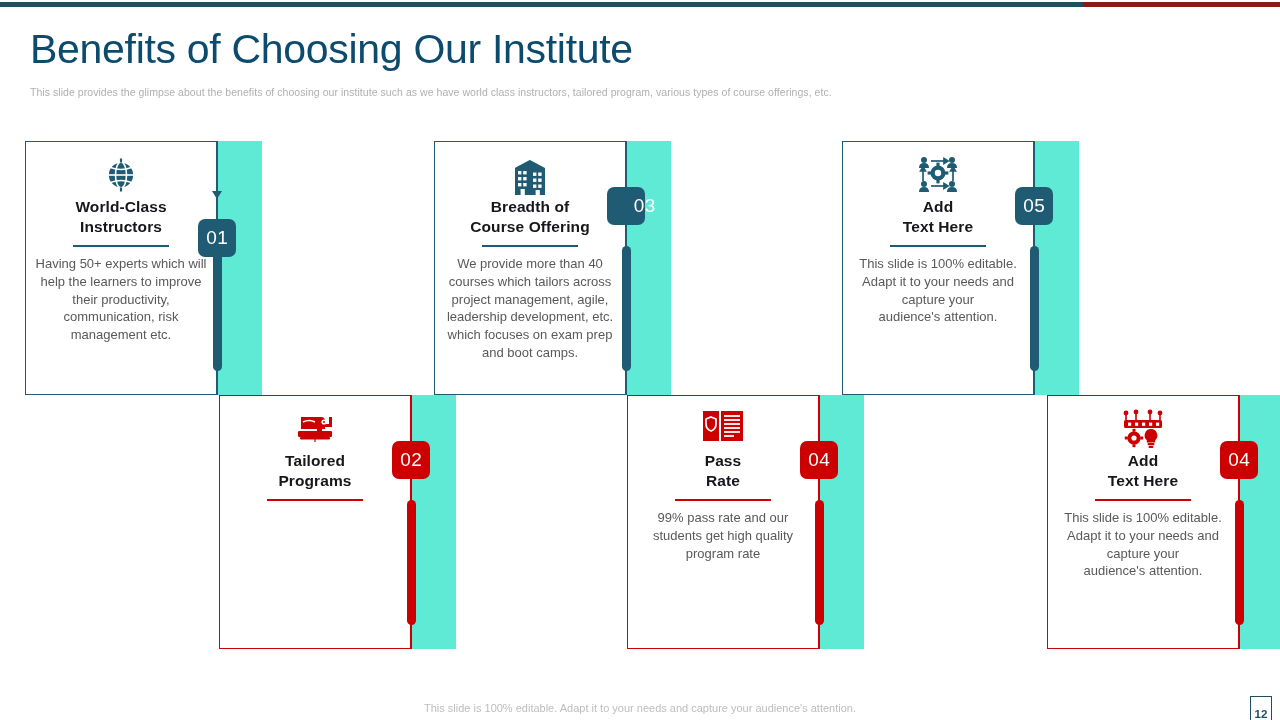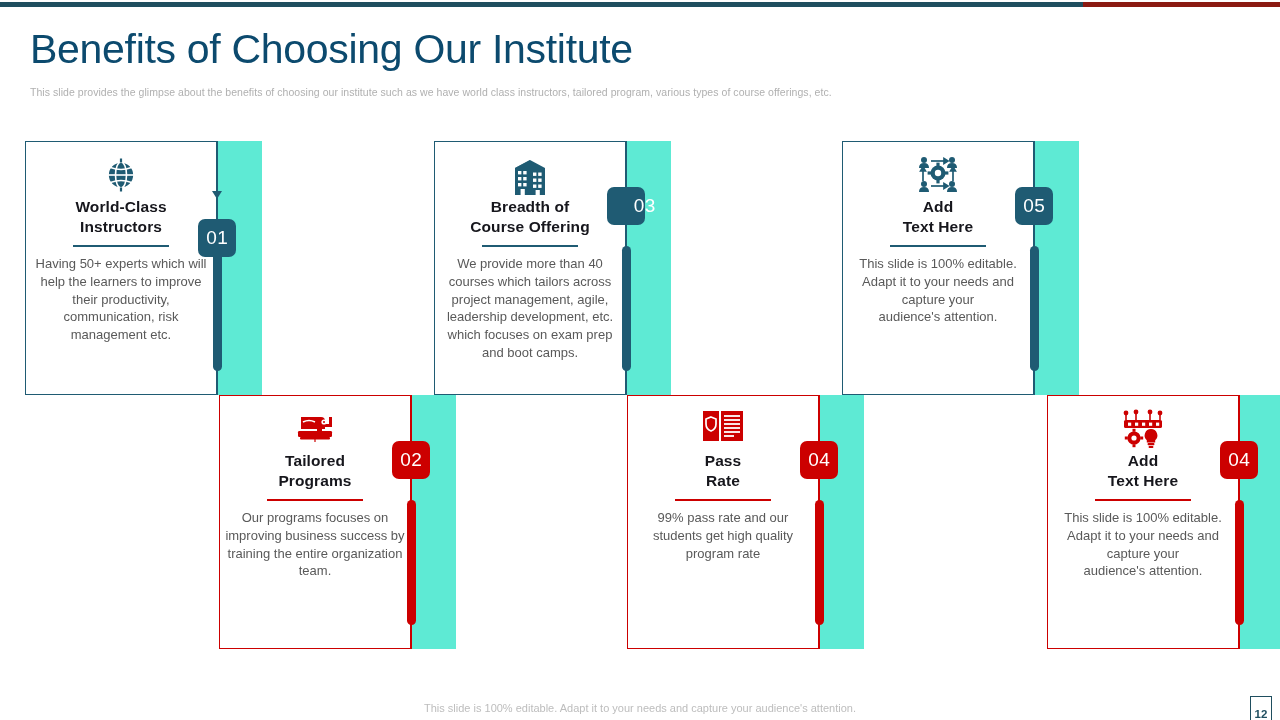--- a/index.html
+++ b/index.html
@@ -213,21 +213,20 @@
         <path d="M6 8 h20 a4 4 0 0 1 4 4 v3 h4 v-7 h3 v10 h-7 v2 h-3 v4 h-5 v-4 h-16 z" fill="#cc0000"></path>
         <rect x="3" y="22" width="34" height="6" rx="1.2" fill="#cc0000"></rect>
         <rect x="5" y="28" width="30" height="2.6" rx="1" fill="#cc0000"></rect>
         <circle cx="29" cy="13" r="2.6" fill="#fff"></circle>
         <circle cx="29" cy="13" r="1" fill="#cc0000"></circle>
         <path d="M8 13 q6 -3 12 0" fill="none" stroke="#fff" stroke-width="1.6"></path>
         <line x1="20" y1="22" x2="20" y2="33" stroke="#cc0000" stroke-width="1.2"></line>
       </svg></div>
       <div class="card-title">Tailored<br>Programs</div>
       <div class="card-rule" style="top: 104px; left: 96px;"></div>
-      <div class="card-body" style="top: 114px;">Our programs focuses on improving business success by training the entire organization team.</div>
       <div class="conn-line" style="left: 191.3px; top: 0px; height: 57px;"></div>
       <div class="conn-arrow" style="left: 187px; top: 50px;"></div>
       <div class="conn-line" style="left: 191.3px; top: 57px; height: 197px;"></div>
       <div class="conn-bar" style="left: 187.5px; top: 105px; height: 125px;"></div>
       <div class="badge" style="left: 173.3px; top: 46px;">02</div>
     </div>
     <div class="card" style="left: 434px; top: 141px; width: 237px; height: 254px; --accent: #1f5b73;">
       <div class="card-box"></div>
       <div class="card-icon"><svg width="42" height="44" viewBox="0 0 42 44">
         <polygon points="6,13 21,5 36,13 36,40 6,40" fill="#1f5b73"></polygon>

